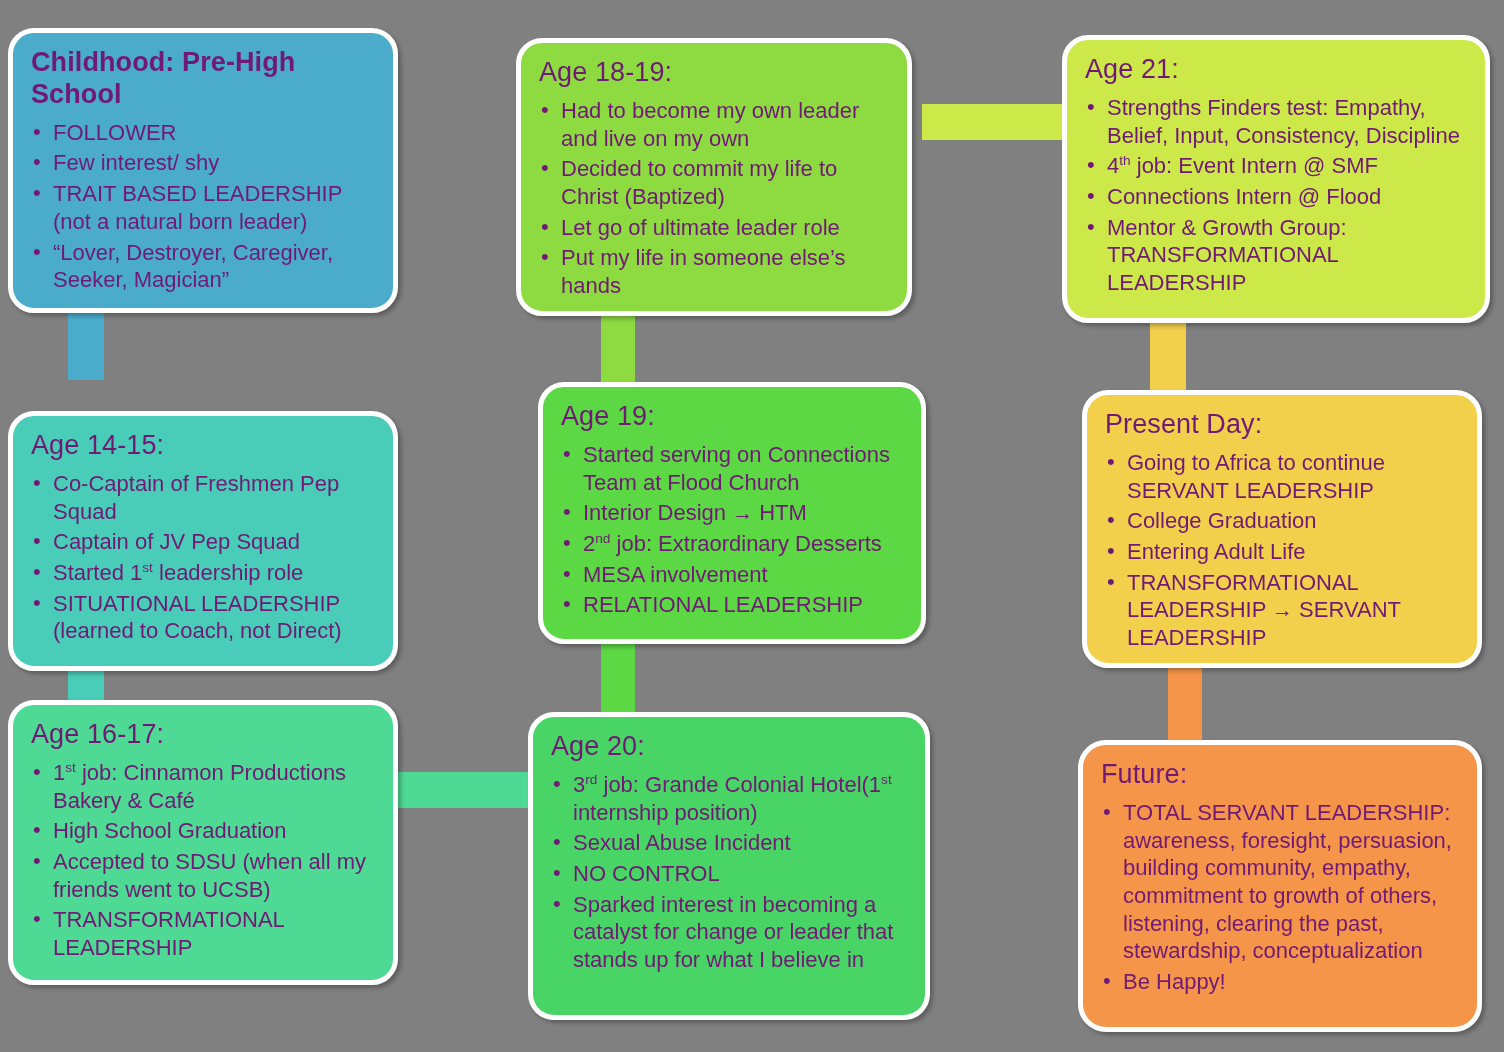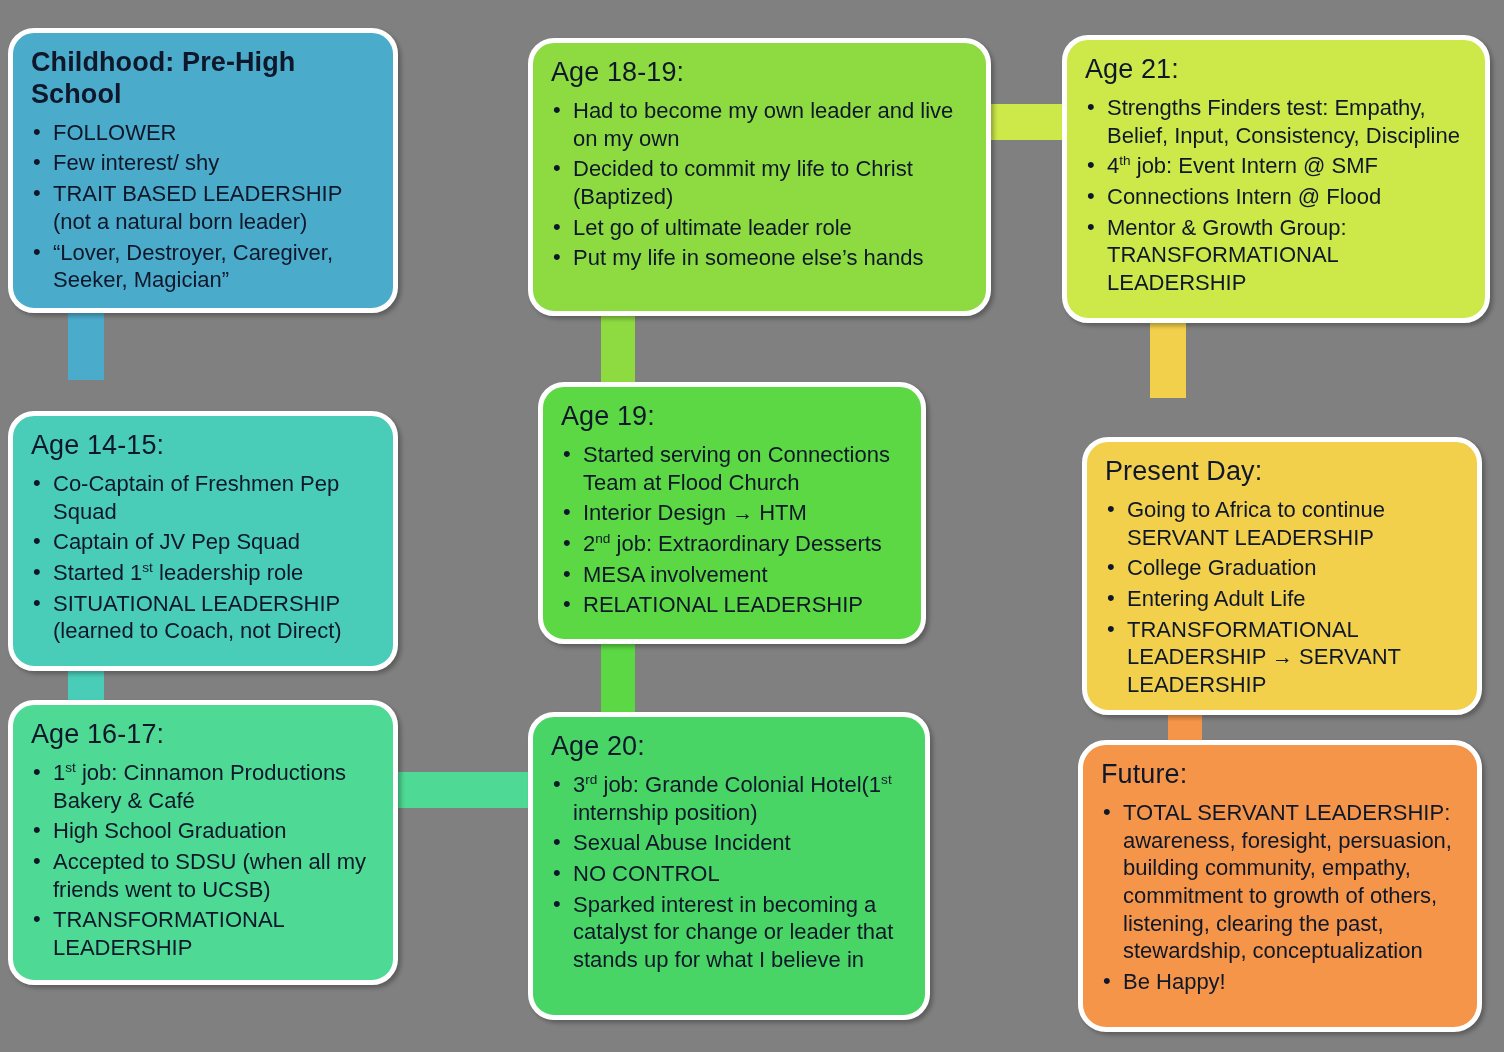--- a/index.html
+++ b/index.html
@@ -18,21 +18,21 @@
   .connector {
     position: absolute;
     z-index: 1;
   }
   .card {
     position: absolute;
     z-index: 2;
     box-sizing: border-box;
     border-radius: 26px;
     border: 5px solid #ffffff;
-    color: #0f172a;
+    color: #701a75;
     padding: 14px 18px 10px 18px;
     box-shadow: 3px 3px 4px rgba(0,0,0,0.28);
   }
   .card-title {
     font-size: 27px;
     line-height: 1.18;
     margin: 0 0 8px 0;
     font-weight: normal;
     letter-spacing: 0.1px;
   }
@@ -111,21 +111,21 @@
   <div class="card" style="left:8px; top:700px; width:390px; height:285px; background:#4ED994;">
     <div class="card-title">Age 16-17:</div>
     <ul class="bullets">
         <li>1<sup>st</sup> job: Cinnamon Productions Bakery &amp; Café</li>
         <li>High School Graduation</li>
         <li>Accepted to SDSU (when all my friends went to UCSB)</li>
         <li>TRANSFORMATIONAL LEADERSHIP</li>
       </ul>
   </div>
 
-  <div class="card" style="left:528px; top:38px; width:463px; height:278px; background:#8EDB41;">
+  <div class="card" style="left:516px; top:38px; width:396px; height:278px; background:#8EDB41;">
     <div class="card-title">Age 18-19:</div>
     <ul class="bullets">
         <li>Had to become my own leader and live on my own</li>
         <li>Decided to commit my life to Christ (Baptized)</li>
         <li>Let go of ultimate leader role</li>
         <li>Put my life in someone else’s hands</li>
       </ul>
   </div>
 
   <div class="card" style="left:538px; top:382px; width:388px; height:262px; background:#5BD843;">
@@ -152,21 +152,21 @@
   <div class="card" style="left:1062px; top:35px; width:428px; height:288px; background:#CDE849;">
     <div class="card-title">Age 21:</div>
     <ul class="bullets">
         <li>Strengths Finders test: Empathy, Belief, Input, Consistency, Discipline</li>
         <li>4<sup>th</sup> job: Event Intern @ SMF</li>
         <li>Connections Intern @ Flood</li>
         <li>Mentor &amp; Growth Group: TRANSFORMATIONAL LEADERSHIP</li>
       </ul>
   </div>
 
-  <div class="card" style="left:1082px; top:390px; width:400px; height:278px; background:#F2D04C;margin-top:47px;">
+  <div class="card" style="left:1082px; top:390px; width:400px; height:278px; background:#F2D04C;">
     <div class="card-title">Present Day:</div>
     <ul class="bullets">
         <li>Going to Africa to continue SERVANT LEADERSHIP</li>
         <li>College Graduation</li>
         <li>Entering Adult Life</li>
         <li>TRANSFORMATIONAL LEADERSHIP <span class="arrow">→</span> SERVANT LEADERSHIP</li>
       </ul>
   </div>
 
   <div class="card" style="left:1078px; top:740px; width:404px; height:292px; background:#F59549;border-radius:28px;">

